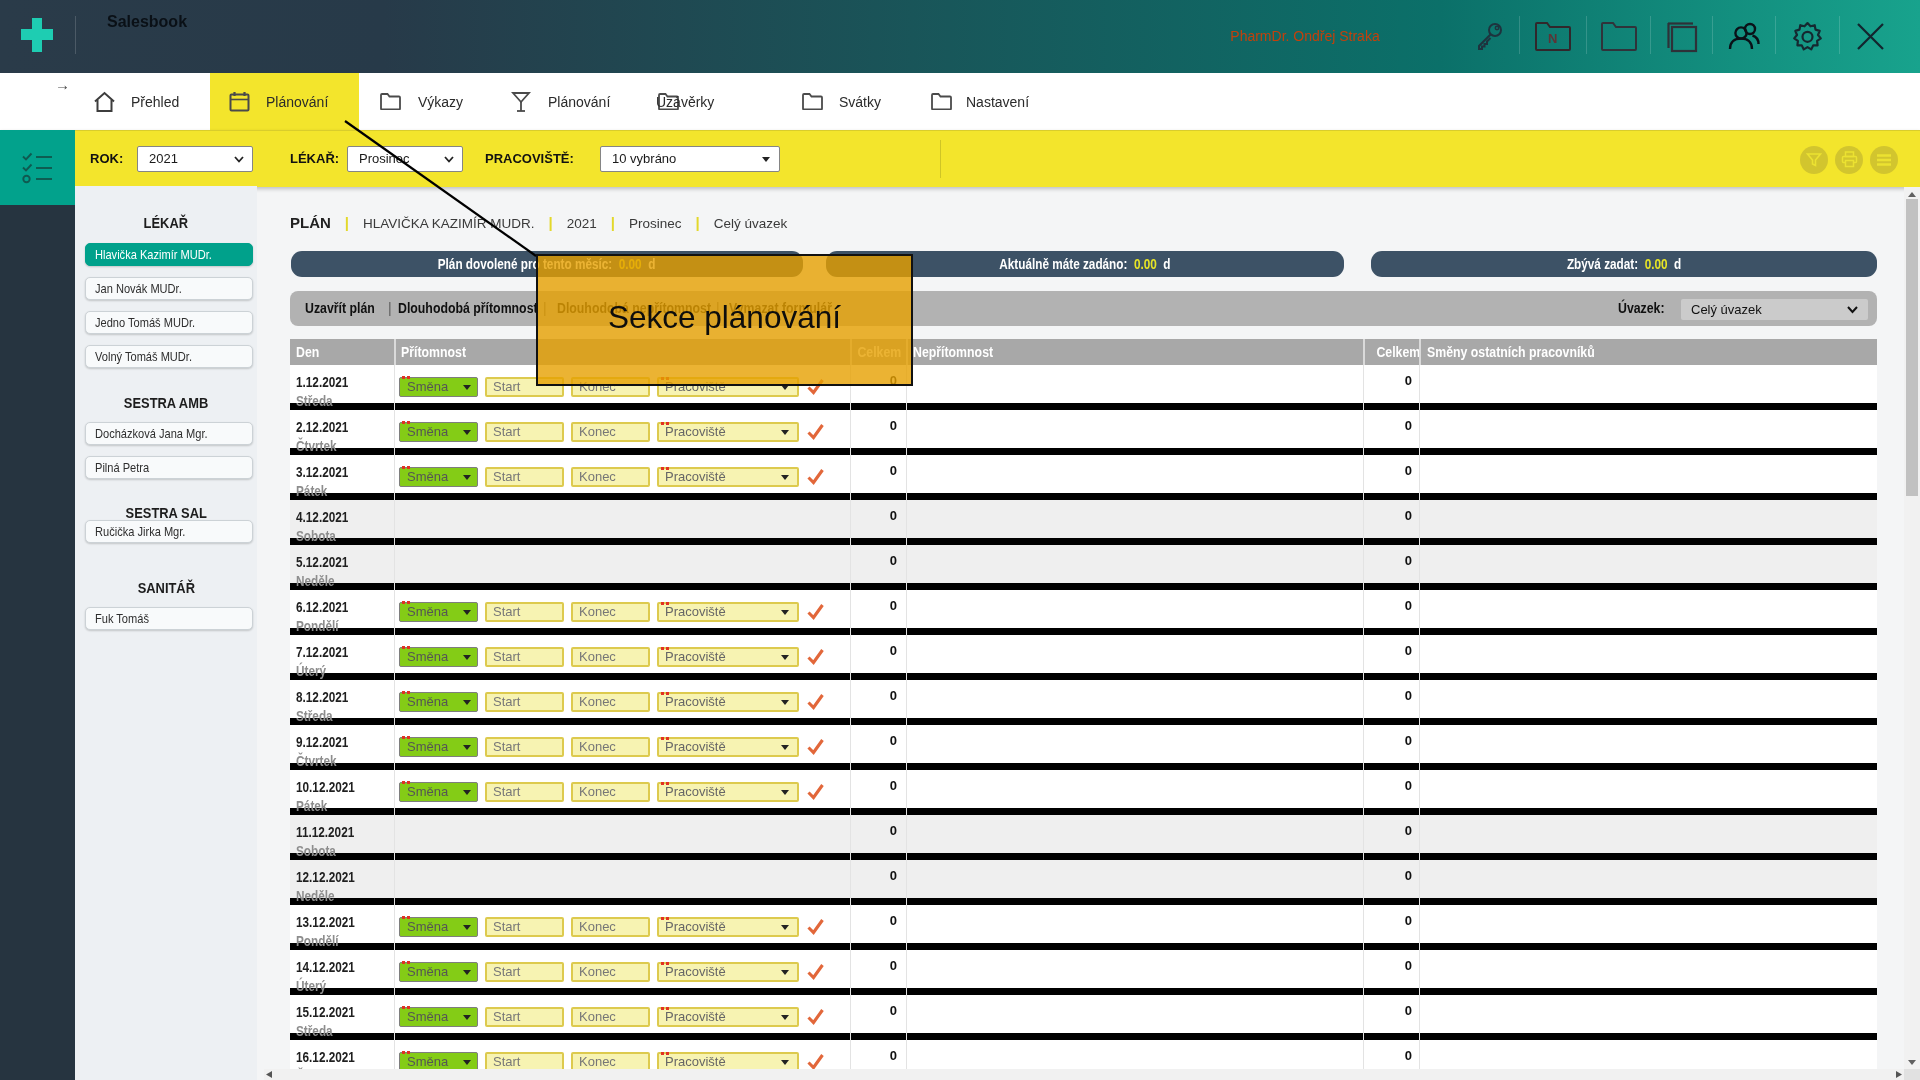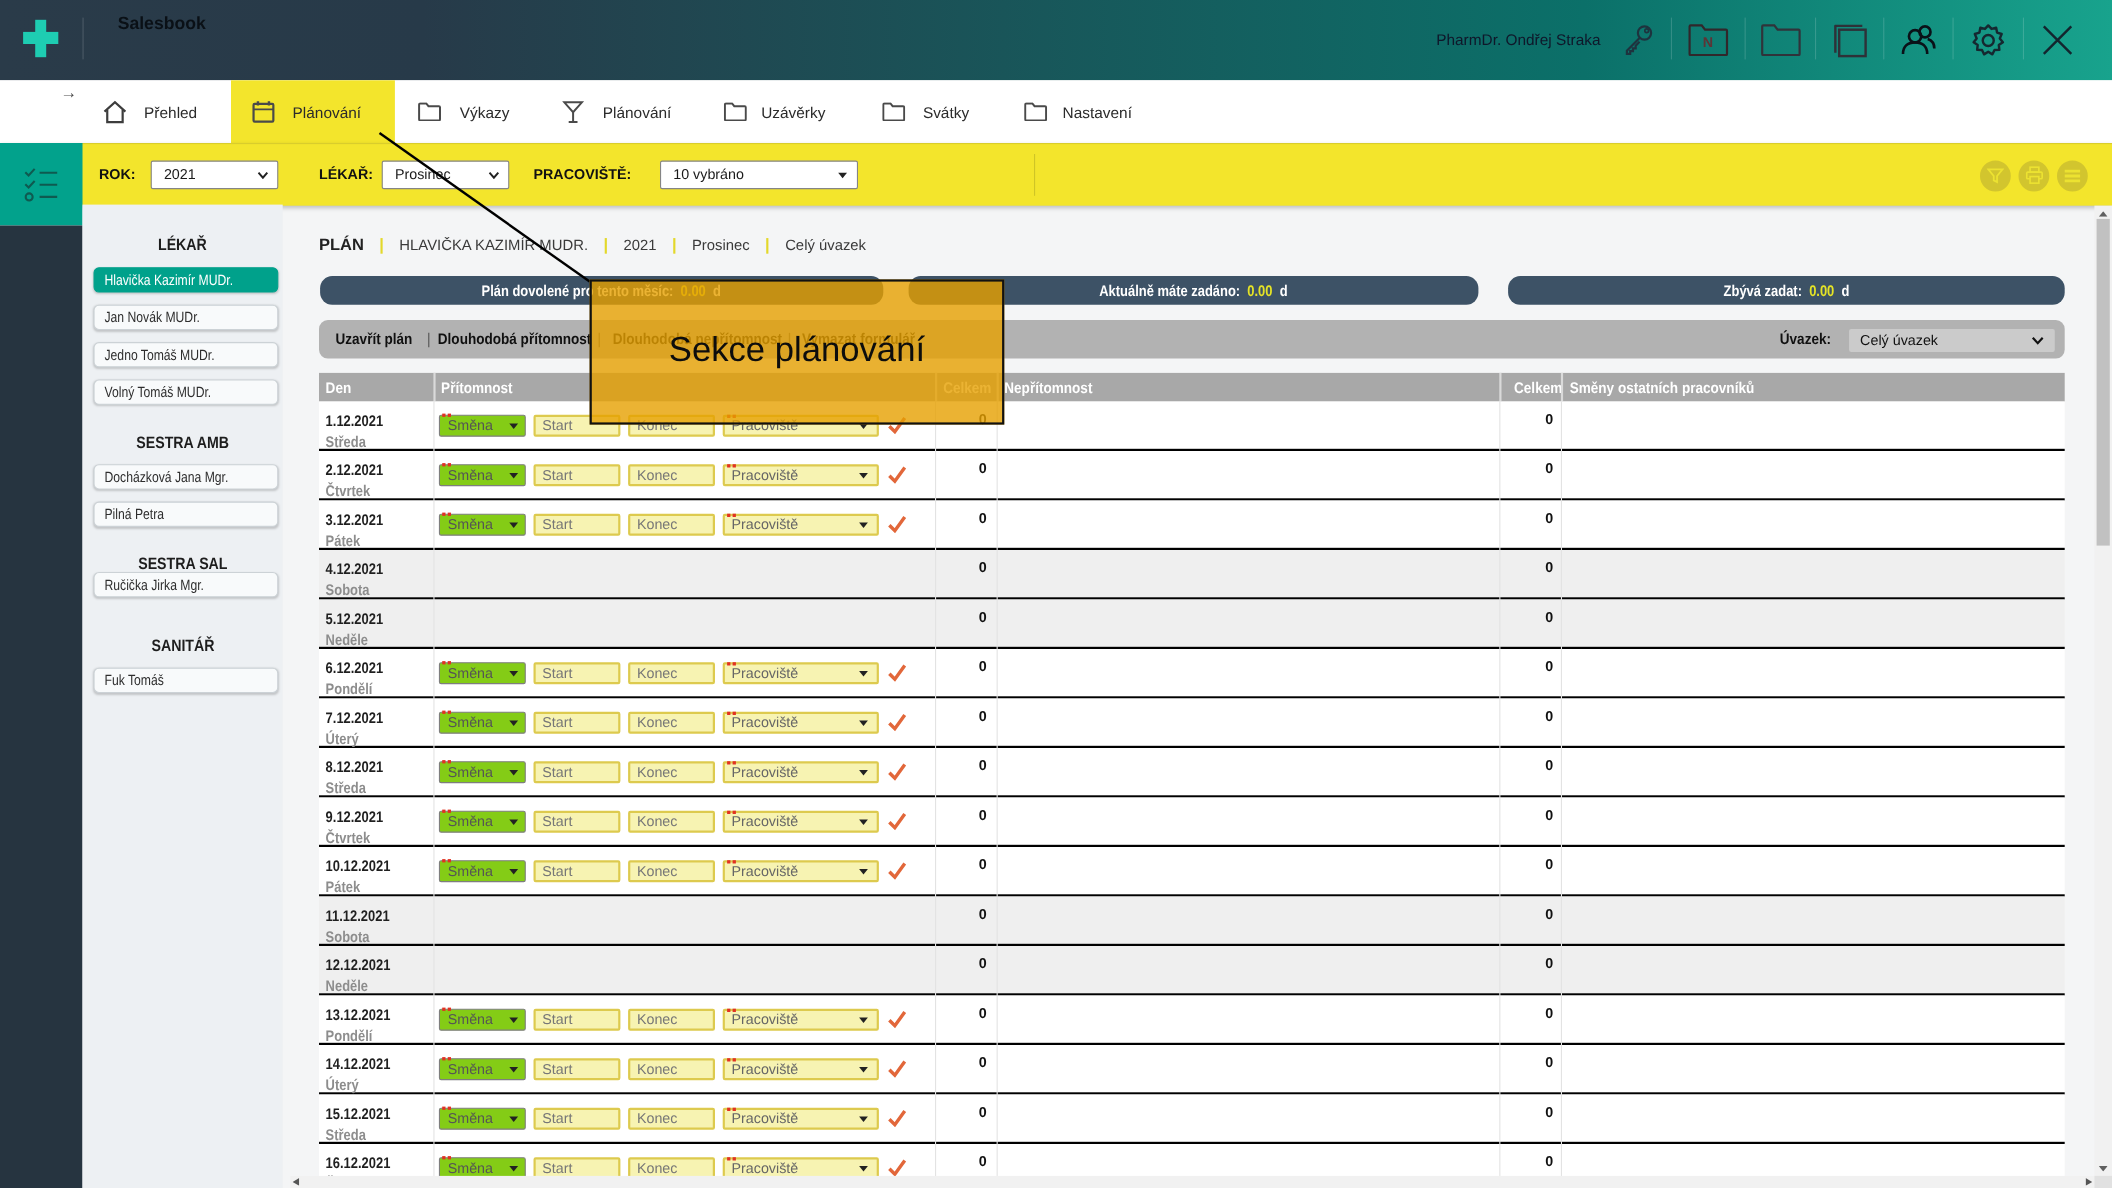--- a/index.html
+++ b/index.html
@@ -1,21 +1,21 @@
 <!DOCTYPE html>
 <html><head><meta charset="utf-8"><style>
 *{margin:0;padding:0;box-sizing:border-box}
 html,body{width:1920px;height:1080px;overflow:hidden;font-family:"Liberation Sans",sans-serif;background:#f4f5f6;position:relative}
 .ab{position:absolute}
 .b{font-weight:bold}
 
 .topbar{left:0;top:0;width:1920px;height:73px;background:linear-gradient(90deg,#2a3b49 0%,#273a49 20%,#0b7069 75%,#18a38d 100%)}
 .tbdiv{top:16px;width:1px;height:38px;background:rgba(255,255,255,0.16)}
 .brand{left:107px;top:13px;font-size:16px;font-weight:bold;color:#0a1016}
-.user{left:1155px;top:28px;width:300px;text-align:right;font-size:14px;color:#0f172a}
+.user{left:1155px;top:28px;width:300px;text-align:center;font-size:14px;color:#c2410c}
 
 .nav{left:0;top:73px;width:1920px;height:57px;background:#fff}
 .tab{left:210px;top:73px;width:149px;height:57px;background:#f3e52c}
 .navtx{top:94px;font-size:14px;color:#2b2b2b}
 
 .fbar{left:0;top:130px;width:1920px;height:57px;background:#f3e52c;border-top:1px solid #d9cd2c;box-shadow:0 2px 4px rgba(0,0,0,0.22)}
 .tealblk{left:0;top:130px;width:75px;height:75px;background:#02a28c}
 .ldark{left:0;top:205px;width:75px;height:875px;background:#263440}
 .flab{top:151px;font-size:13px;font-weight:bold;color:#111}
 .fsel{top:146px;height:26px;background:#fff;border:1px solid #858585;border-radius:2px;font-size:13px;color:#1a1a1a;line-height:24px;padding-left:11px}
@@ -35,21 +35,21 @@
 .y0{color:#e6e426}
 
 .tbar{left:290px;top:291px;width:1587px;height:35px;background:#b2b2b2;border-radius:8px}
 .titem{top:300px;font-size:14px;font-weight:bold;color:#101010;white-space:nowrap;transform:scaleX(0.88);transform-origin:0 50%}
 .tsep{top:300px;font-size:14px;color:#5d5d5d}
 .uvsel{left:1681px;top:299px;width:187px;height:21px;background:#cbcbcb;border-radius:2px;font-size:13px;color:#111;line-height:21px;padding-left:10px}
 
 .thead{left:290px;top:339px;width:1587px;height:26px;background:#a8a8a8}
 .th{top:344px;font-size:14px;font-weight:bold;color:#fff;white-space:nowrap;transform:scaleX(0.88);transform-origin:0 50%}
 .th.r{transform-origin:100% 50%}
-.row{left:290px;width:1587px;height:45px;background:#fff;border-bottom:2px solid #000000}
+.row{left:290px;width:1587px;height:45px;background:#fff;border-bottom:7px solid #000000}
 .row.we{background:#efefef}
 .rd{position:absolute;left:6px;top:9px;font-size:14px;font-weight:bold;color:#1f1f1f;transform:scaleX(0.84);transform-origin:0 50%}
 .rw{position:absolute;left:6px;top:28px;font-size:14px;font-weight:bold;color:#8d8d8d;transform:scaleX(0.84);transform-origin:0 50%}
 .smena{left:109px;top:12px;width:79px;height:20px;background:#84cc16;border:1px solid #7e7e7e;border-radius:2px;font-size:13px;color:#555;line-height:18px;padding-left:7px}
 .inp{top:12px;width:79px;height:20px;background:#f7f3b2;border:2px solid #ddca4e;border-radius:2px;font-size:13px;color:#777;line-height:16px;padding-left:6px}
 .prac{left:367px;top:12px;width:142px;height:20px;background:#f7f3b2;border:2px solid #ddca4e;border-radius:2px;font-size:13px;color:#666;line-height:16px;padding-left:6px}
 .dots{top:-2px;width:3px;height:3px;background:#e23222}
 .tri{width:0;height:0;border-left:4px solid transparent;border-right:4px solid transparent;border-top:5px solid #222}
 .z1{position:absolute;left:562px;top:8px;width:45px;text-align:right;font-size:13px;font-weight:bold;color:#111}
 .z2{position:absolute;left:1062px;top:8px;width:60px;text-align:right;font-size:13px;font-weight:bold;color:#111}
@@ -132,21 +132,21 @@
 <div class="ab navtx" style="left:418px">Výkazy</div>
 <svg class="ab" style="left:511px;top:91px" width="20" height="22" viewBox="0 0 20 22" fill="none" stroke="#4a4a4a" stroke-width="1.8">
  <path d="M2 2 H18 L10 11 Z"></path>
     <path d="M10 11 V20"></path>
     <path d="M6 20 H14"></path>
 </svg>
 <div class="ab navtx" style="left:548px">Plánování</div>
 <svg class="ab" style="left:658px;top:93px" width="21" height="17" viewBox="0 0 21 17" fill="none" stroke="#4a4a4a" stroke-width="1.8">
  <path d="M1 15.5 V2 Q1 1 2 1 H7.5 L9.5 3.5 H19 Q20 3.5 20 4.5 V15.5 Q20 16.5 19 16.5 H2 Q1 16.5 1 15.5 Z"></path>
 </svg>
-<div class="ab navtx" style="left:692px">Uzávěrky</div>
+<div class="ab navtx" style="left:656px">Uzávěrky</div>
 <svg class="ab" style="left:802px;top:93px" width="21" height="17" viewBox="0 0 21 17" fill="none" stroke="#4a4a4a" stroke-width="1.8">
  <path d="M1 15.5 V2 Q1 1 2 1 H7.5 L9.5 3.5 H19 Q20 3.5 20 4.5 V15.5 Q20 16.5 19 16.5 H2 Q1 16.5 1 15.5 Z"></path>
 </svg>
 <div class="ab navtx" style="left:839px">Svátky</div>
 <svg class="ab" style="left:931px;top:93px" width="21" height="17" viewBox="0 0 21 17" fill="none" stroke="#4a4a4a" stroke-width="1.8">
  <path d="M1 15.5 V2 Q1 1 2 1 H7.5 L9.5 3.5 H19 Q20 3.5 20 4.5 V15.5 Q20 16.5 19 16.5 H2 Q1 16.5 1 15.5 Z"></path>
 </svg>
 <div class="ab navtx" style="left:966px">Nastavení</div>
 
 <div class="ab fbar"></div>

